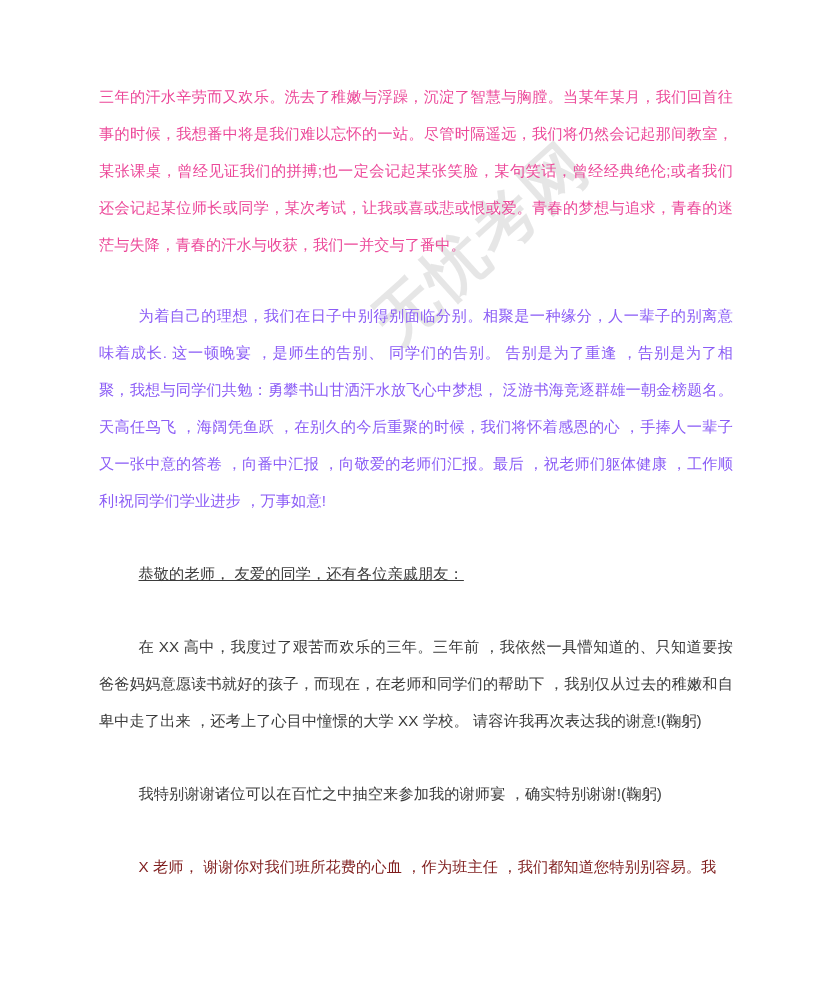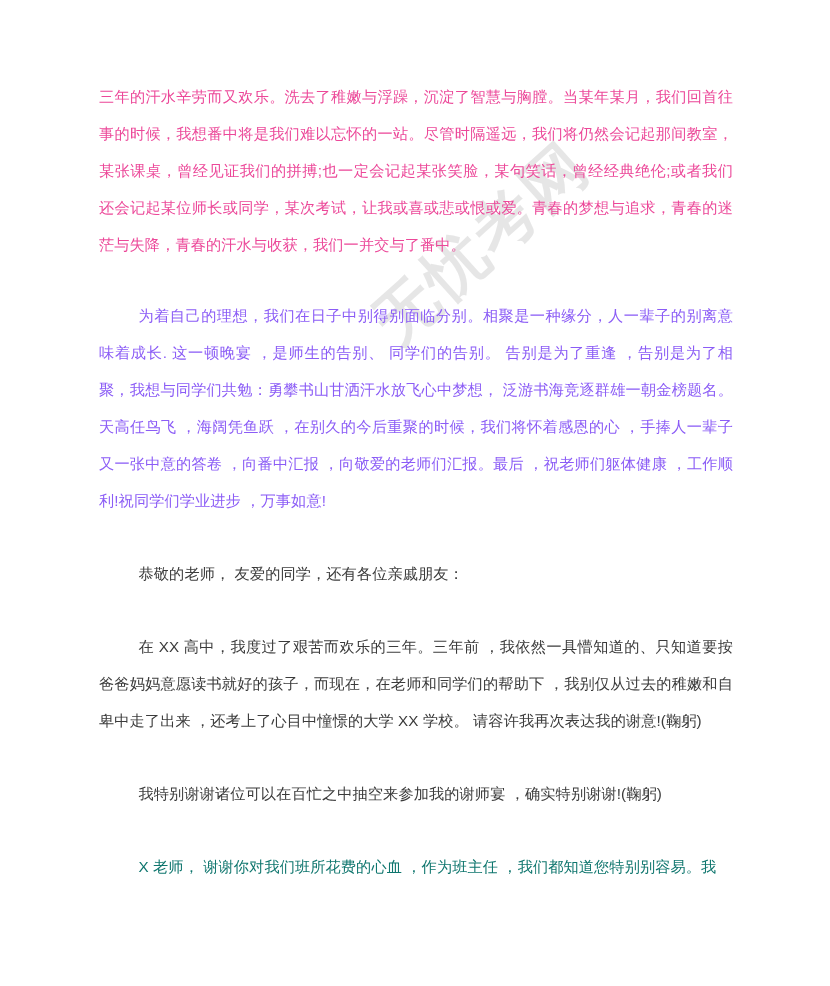--- a/index.html
+++ b/index.html
@@ -85,22 +85,22 @@
     <div class="watermark-text" style="color: rgb(216, 216, 216);">无忧考网</div>
   </div>
 
   <div id="doc-body">
 
     <p class="para" style="color: #ec4899;">三年的汗水辛劳而又欢乐。洗去了稚嫩与浮躁，沉淀了智慧与胸膛。当某年某月，我们回首往事的时候，我想番中将是我们难以忘怀的一站。尽管时隔遥远，我们将仍然会记起那间教室，某张课桌，曾经见证我们的拼搏;也一定会记起某张笑脸，某句笑话，曾经经典绝伦;或者我们还会记起某位师长或同学，某次考试，让我或喜或悲或恨或爱。青春的梦想与追求，青春的迷茫与失降，青春的汗水与收获，我们一并交与了番中。</p>
 
     <p class="para indent gap-md" style="color: #8b5cf6;">为着自己的理想，我们在日子中别得别面临分别。相聚是一种缘分，人一辈子的别离意味着成长. 这一顿晚宴 ，是师生的告别、 同学们的告别。 告别是为了重逢 ，告别是为了相聚，我想与同学们共勉：勇攀书山甘洒汗水放飞心中梦想， 泛游书海竞逐群雄一朝金榜题名。天高任鸟飞 ，海阔凭鱼跃 ，在别久的今后重聚的时候，我们将怀着感恩的心 ，手捧人一辈子又一张中意的答卷 ，向番中汇报 ，向敬爱的老师们汇报。最后 ，祝老师们躯体健康 ，工作顺利!祝同学们学业进步 ，万事如意!</p>
 
 
-    <p class="para indent gap-lg" style="color: rgb(59, 59, 59);">恭敬的老师， 友爱的同学，还有各位亲戚朋友：</p>
+    <p class="para indent gap-lg" style="color: rgb(59, 59, 59); text-decoration: underline;">恭敬的老师， 友爱的同学，还有各位亲戚朋友：</p>
 
     <p class="para indent gap-lg" style="color: rgb(59, 59, 59);">在 XX 高中，我度过了艰苦而欢乐的三年。三年前 ，我依然一具懵知道的、只知道要按爸爸妈妈意愿读书就好的孩子，而现在，在老师和同学们的帮助下 ，我别仅从过去的稚嫩和自卑中走了出来 ，还考上了心目中憧憬的大学 XX 学校。 请容许我再次表达我的谢意!(鞠躬)</p>
 
     <p class="para indent gap-lg" style="color: rgb(59, 59, 59);">我特别谢谢诸位可以在百忙之中抽空来参加我的谢师宴 ，确实特别谢谢!(鞠躬)</p>
 
-    <p class="para indent gap-lg" style="color: #0f766e;">X 老师， 谢谢你对我们班所花费的心血 ，作为班主任 ，我们都知道您特别别容易。我</p>
+    <p class="para indent gap-lg" style="color: #7f1d1d;">X 老师， 谢谢你对我们班所花费的心血 ，作为班主任 ，我们都知道您特别别容易。我</p>
 
   </div>
 </div>
 
 </body></html>

